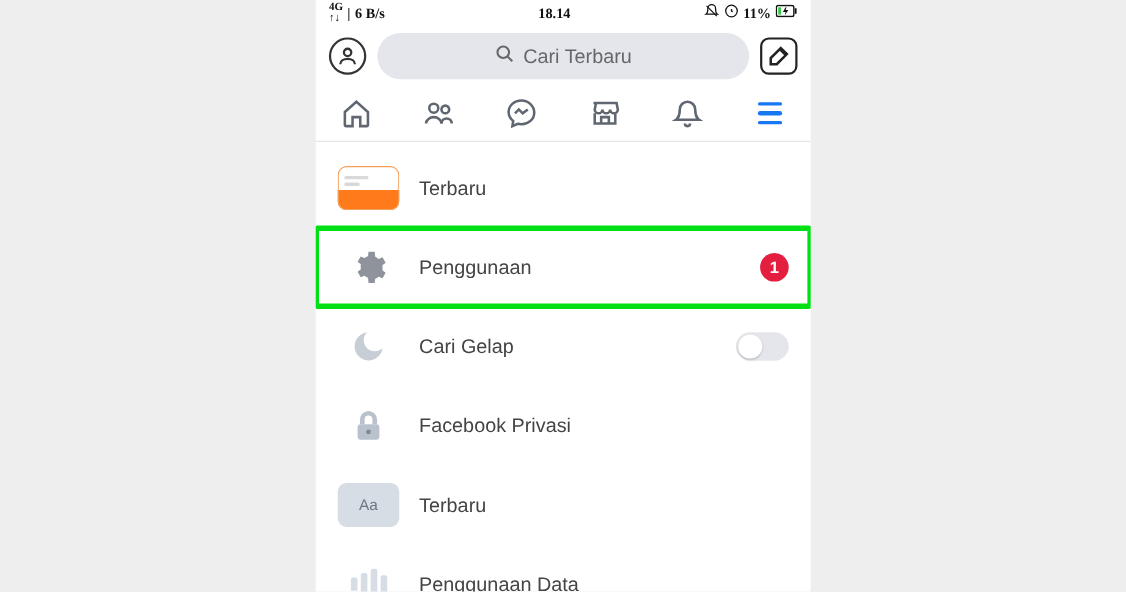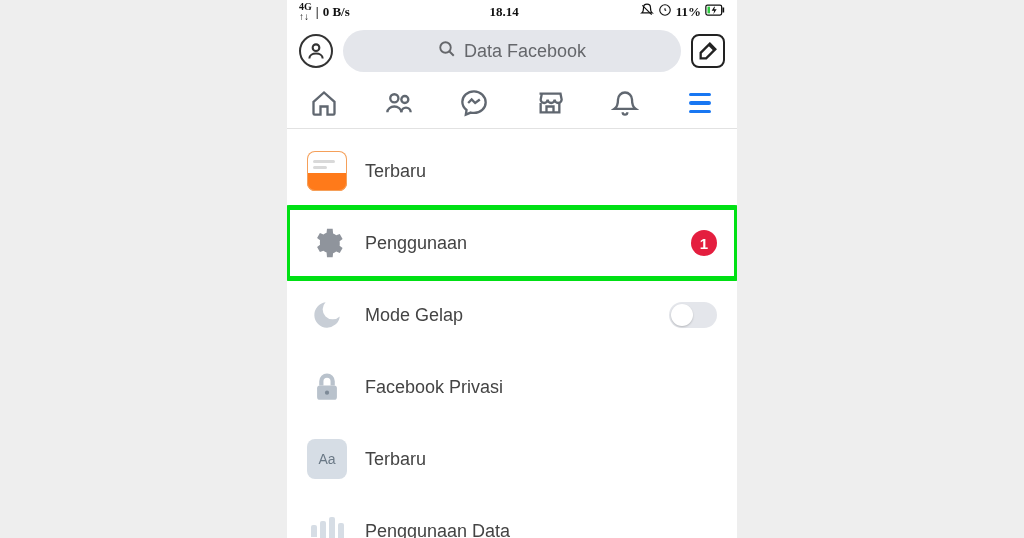--- a/index.html
+++ b/index.html
@@ -86,21 +86,21 @@
   .menu-list { padding-top: 6px; }
   .menu-item {
     display:flex;
     align-items:center;
     gap: 18px;
     padding: 16px 20px;
     font-size: 18px;
     color: #444;
     position:relative;
   }
-  .menu-item .icon { width:40px; height:40px; display:flex; align-items:center; justify-content:center; flex-shrink:0; border-radius:8px;}
+  .menu-item .icon { width:56px; height:40px; display:flex; align-items:center; justify-content:center; flex-shrink:0; border-radius:8px;}
   .menu-item .label { flex:1; }
   .menu-item .trailing { margin-left:auto; }
   .highlighted {
     outline: 5px solid #00e014;
     outline-offset: -3px;
     border-radius: 2px;
   }
   .badge {
     width: 26px; height:26px;
     background:#e41e3f;
@@ -141,21 +141,21 @@
 </style>
 </head>
 <body>
 
 <div class="phone">
 
   <div class="status-bar">
     <div class="status-left">
       <span style="font-size:10px;line-height:1;">4G<br>↑↓</span>
       <span>|</span>
-      <span>0 B/s</span>
+      <span>6 B/s</span>
     </div>
     <div class="status-center">18.14</div>
     <div class="status-right">
       <span>
         <svg width="14" height="14" viewBox="0 0 24 24" fill="none" stroke="#111" stroke-width="2">
             <path d="M18 8a6 6 0 10-12 0c0 7-3 9-3 9h18s-3-2-3-9"></path>
             <line x1="4" y1="4" x2="20" y2="20"></line>
           </svg>
       </span>
       <span>
@@ -183,21 +183,21 @@
           <path d="M4 21c0-4 4-6 8-6s8 2 8 6"></path>
         </svg>
     </div>
     <div class="search-pill">
       <span>
         <svg viewBox="0 0 24 24" fill="none" stroke="#65676b" stroke-width="2.5">
             <circle cx="10" cy="10" r="7"></circle>
             <line x1="21" y1="21" x2="15" y2="15"></line>
           </svg>
       </span>
-      <span>Data Facebook</span>
+      <span>Cari Terbaru</span>
     </div>
     <div class="compose">
       <svg viewBox="0 0 24 24" fill="none" stroke="#222" stroke-width="2.5">
           <path d="M14 4l6 6-10 10H4v-6L14 4z"></path>
           <path d="M13 5l6 6"></path>
         </svg>
     </div>
   </div>
 
   <div class="nav-tabs">
@@ -258,21 +258,21 @@
       <span class="label">Penggunaan</span>
       <div class="trailing badge">1</div>
     </div>
 
     <div class="menu-item">
       <div class="icon">
         <svg width="34" height="34" viewBox="0 0 24 24" fill="#c8ced6">
             <path d="M21 13A9 9 0 1111 3a7 7 0 0010 10z"></path>
           </svg>
       </div>
-      <span class="label">Mode Gelap</span>
+      <span class="label">Cari Gelap</span>
       <div class="trailing toggle"></div>
     </div>
 
     <div class="menu-item">
       <div class="icon">
         <svg width="34" height="34" viewBox="0 0 24 24" fill="#b9c2cc">
             <rect x="5" y="11" width="14" height="10" rx="2"></rect>
             <path d="M8 11V8a4 4 0 018 0v3" fill="none" stroke="#b9c2cc" stroke-width="3"></path>
             <circle cx="12" cy="16" r="1.5" fill="#7d8a97"></circle>
           </svg>

